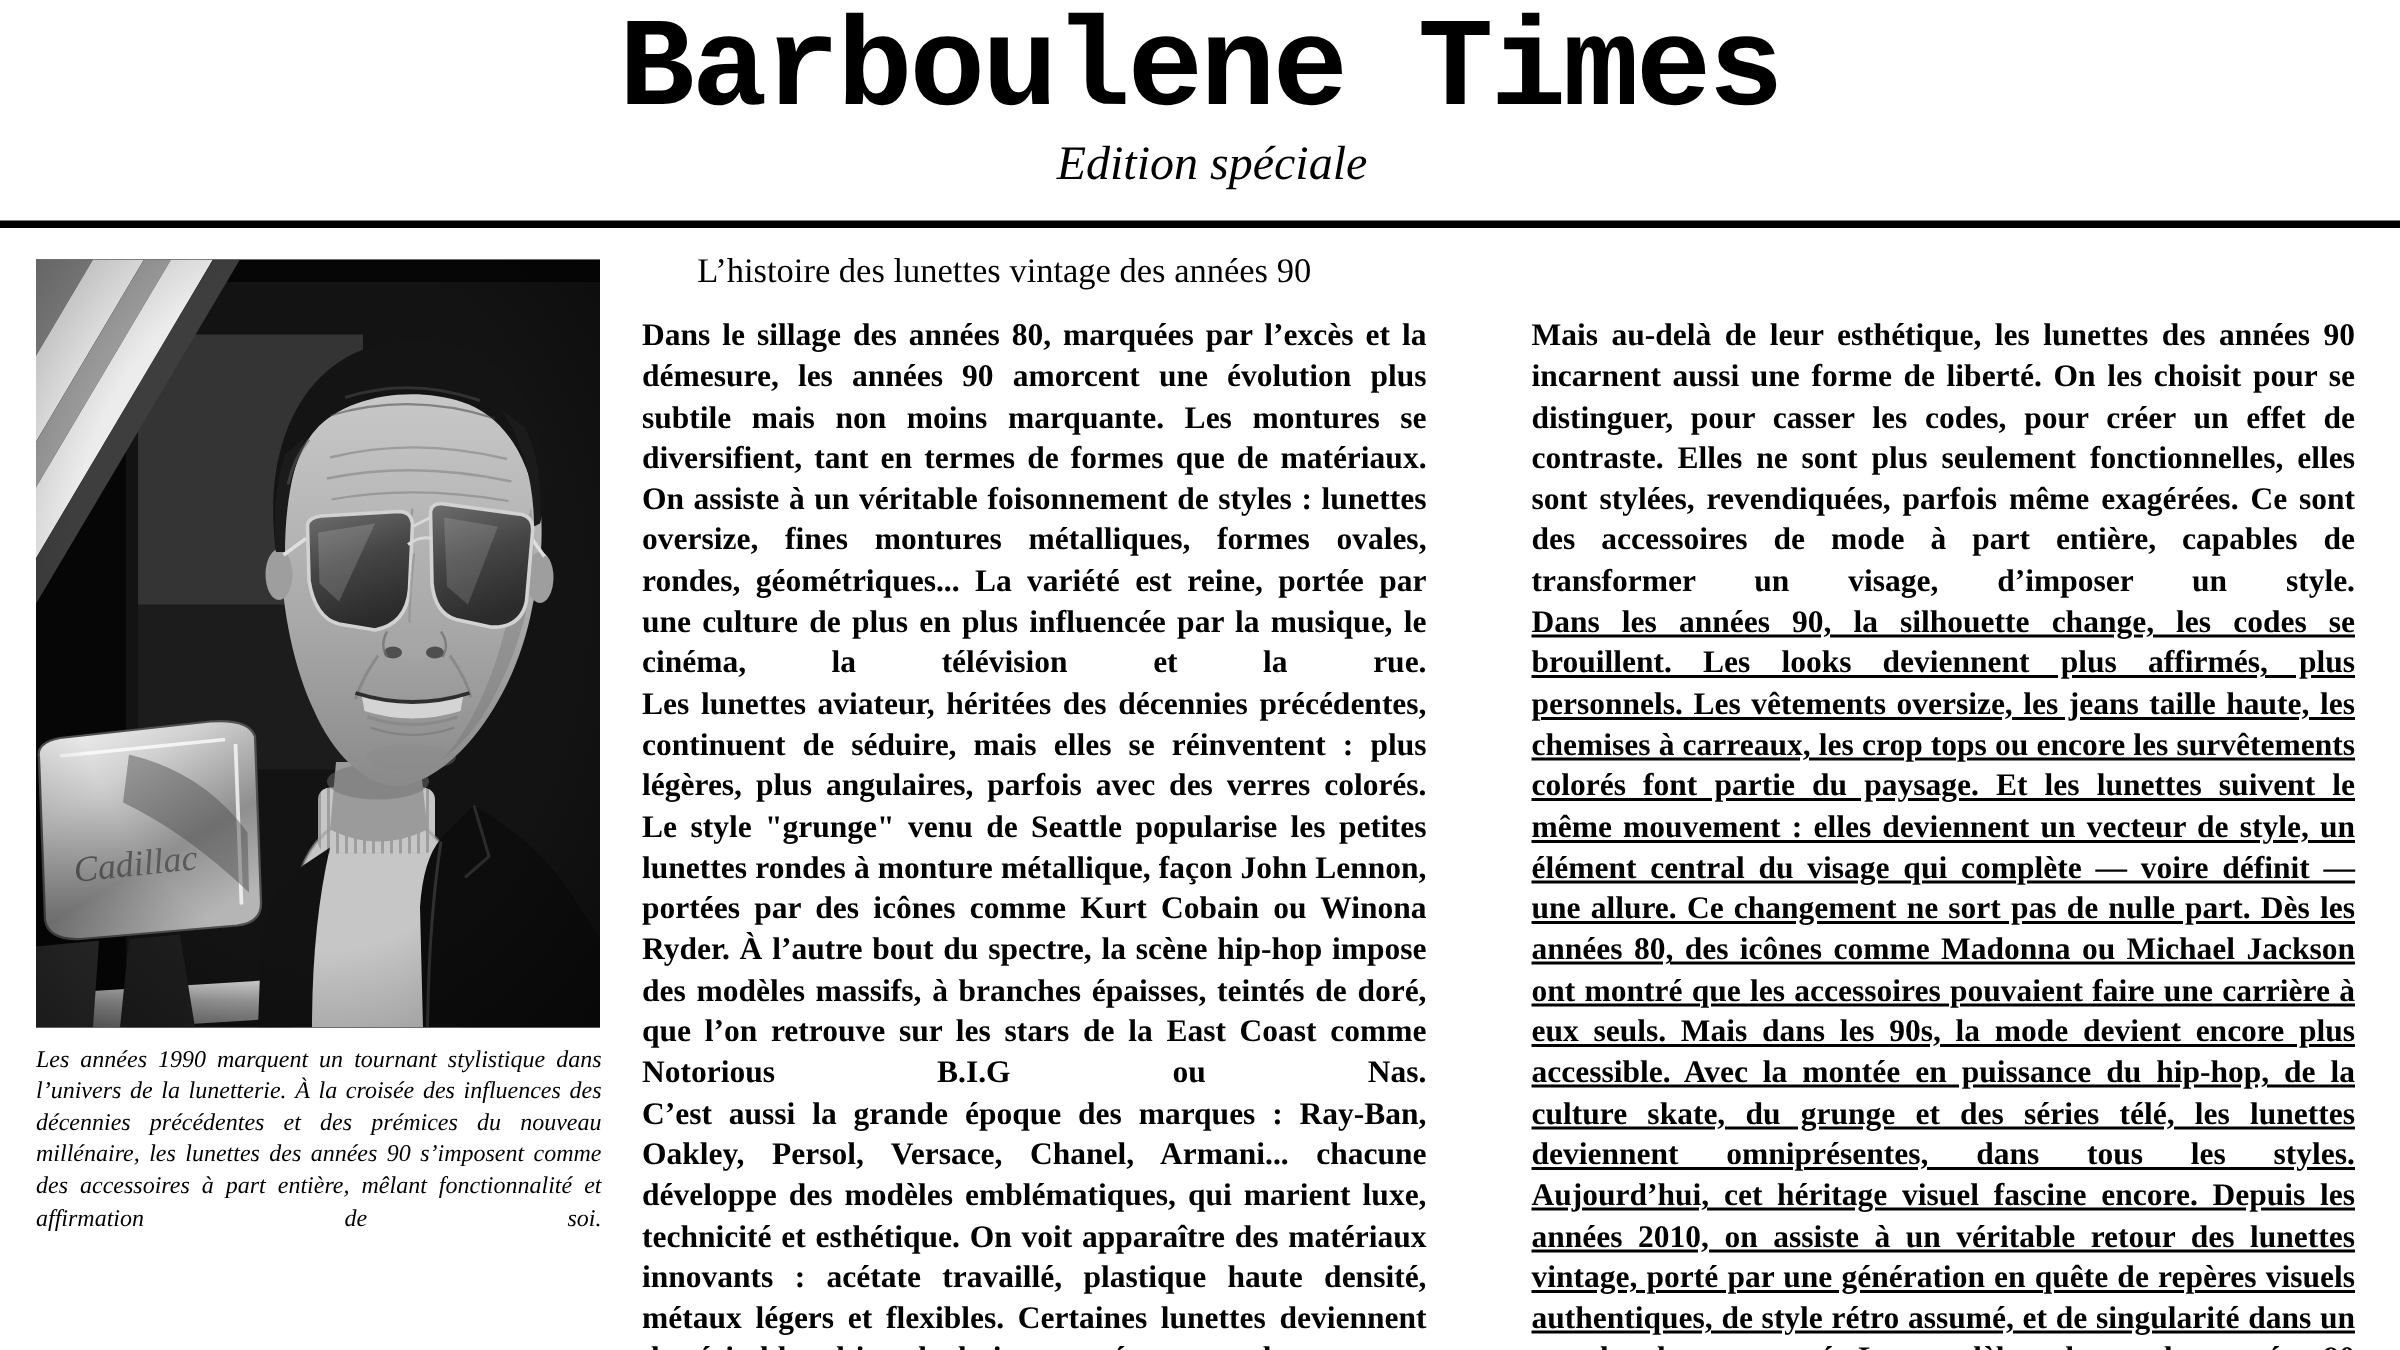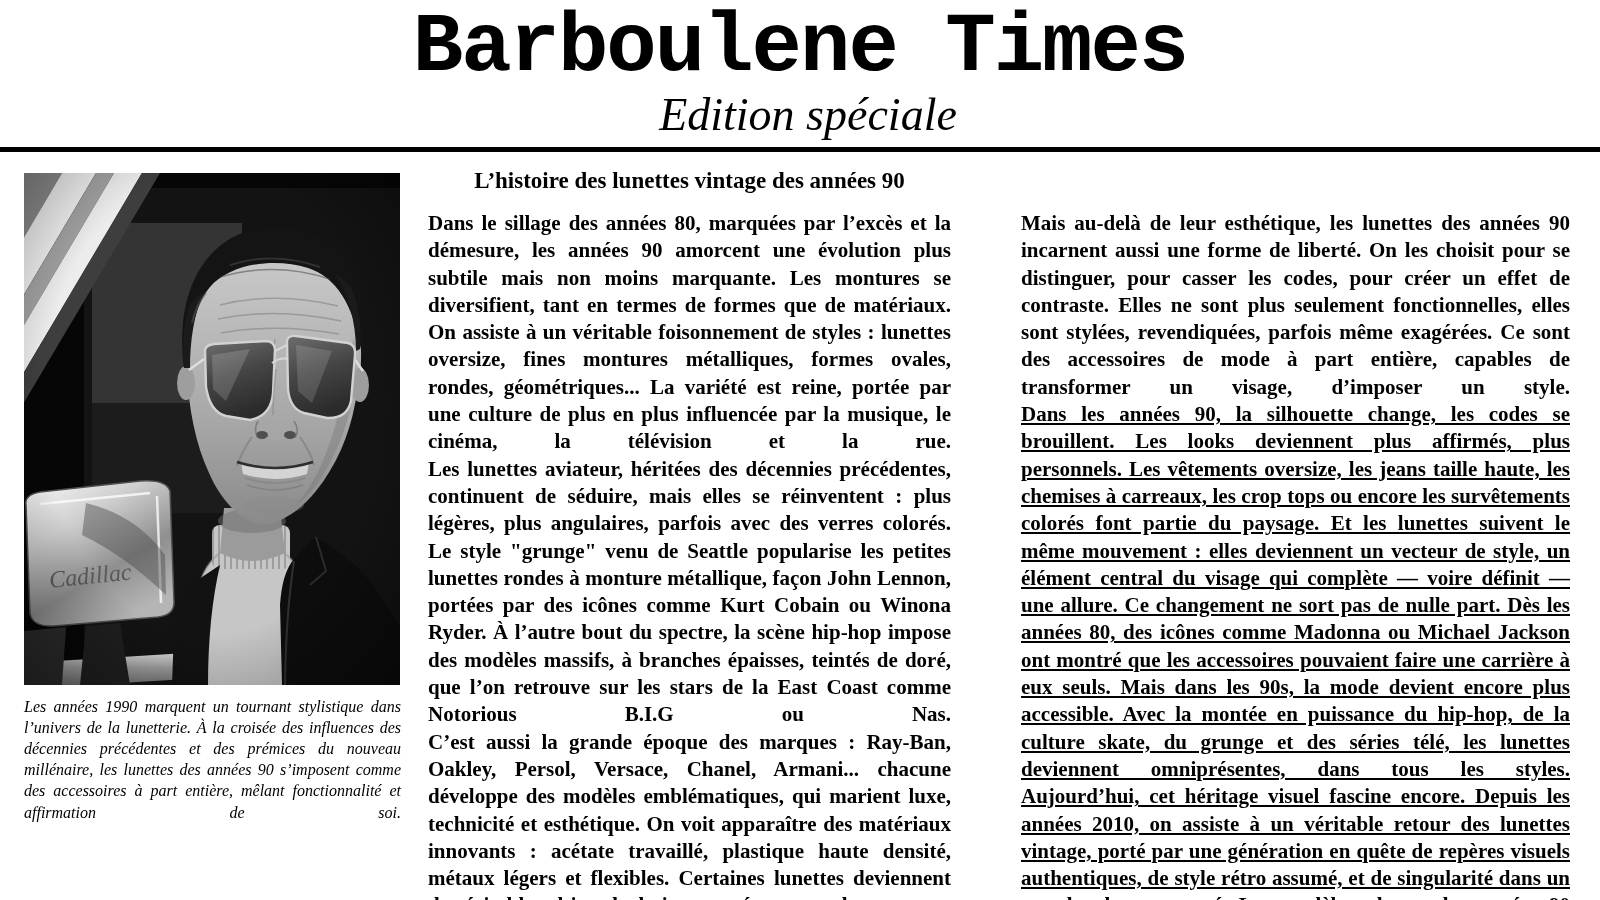--- a/index.html
+++ b/index.html
@@ -17,21 +17,21 @@
     font-family:Liberation Mono, monospace;
     font-weight:bold;
     font-size:84px;
     line-height:1.0;
     margin-top:6px;
     letter-spacing:-2px;
   }
   .masthead-subtitle{
     font-family:"Liberation Serif", serif;
     font-style:italic;
-    font-size:46px;
+    font-size:32px;
     line-height:1.0;
     margin-top:2px;
     padding-left:16px;
   }
   .masthead-rule{
     position:absolute;left:0;top:147px;width:1600px;height:5px;background:#000;
   }
   
   .photo{
     position:absolute;left:24px;top:173px;width:376px;height:512px;
@@ -39,22 +39,22 @@
   }
   .photo svg{display:block;width:100%;height:100%;}
   .photo-caption{
     position:absolute;left:24px;top:696px;width:377px;
     font-style:italic;
     font-size:16px;line-height:1.32;
     text-align:justify;text-align-last:justify;
   }
   
   .headline{
-    position:absolute;left:428px;top:168px;width:523px;
-    font-weight:bold;font-size:23px;line-height:1.1;
+    position:absolute;left:408px;top:168px;width:523px;
+    font-weight:normal;font-size:23px;line-height:1.1;
     text-align:center;white-space:nowrap;
   }
   .col{position:absolute;font-weight:bold;font-size:21px;line-height:1.3;}
   .col-middle{left:428px;top:210px;width:523px;}
   .col-right{left:993px;top:210px;width:549px;margin-left:28px;}
   .col p{
     margin:0;
     text-align:justify;text-align-last:justify;
   }
   .col-middle p + p{}

